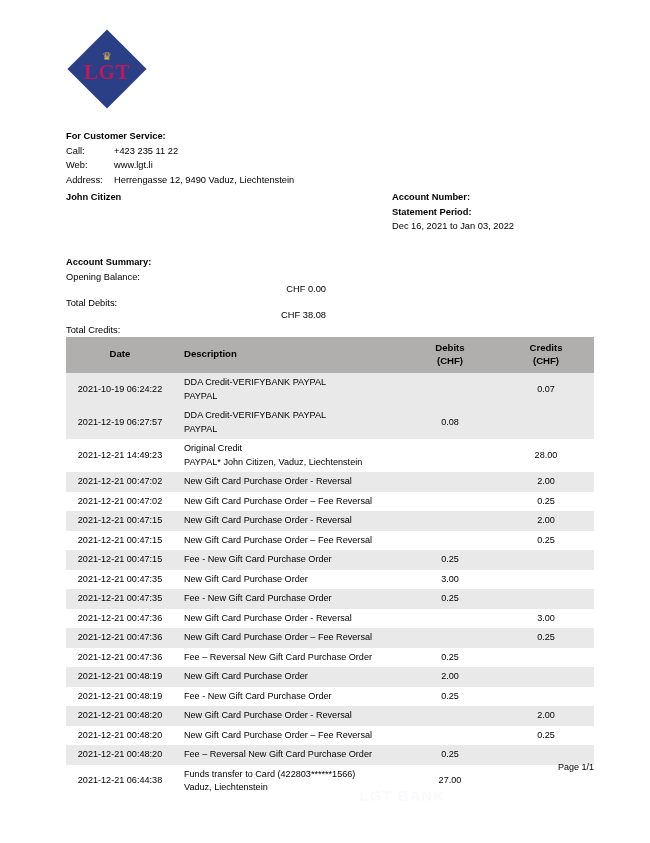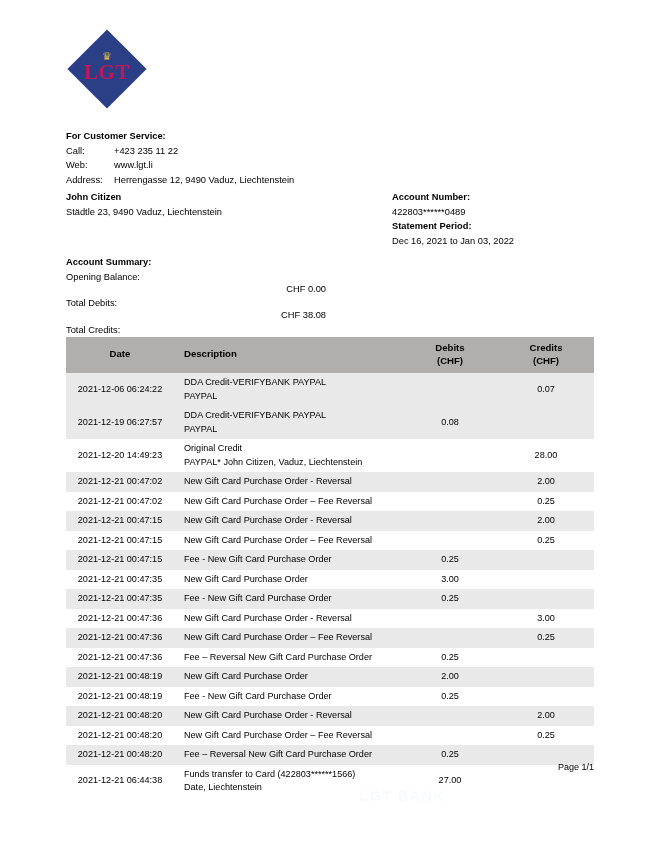--- a/index.html
+++ b/index.html
@@ -206,26 +206,24 @@
       <span>www.lgt.li</span>
     </div>
     <div class="row2">
       <span class="lbl-call">Address:</span>
       <span>Herrengasse 12, 9490 Vaduz, Liechtenstein</span>
     </div>
   </div>
 
   <div class="block" id="account-holder">
     <div class="bold">John Citizen</div>
-    <div>Städtle 23, 9490 Vaduz, Liechtenstein</div>
   </div>
 
   <div class="block" id="account-info">
     <div class="bold">Account Number:</div>
-    <div>422803******0489</div>
     <div class="bold">Statement Period:</div>
     <div>Dec 16, 2021 to Jan 03, 2022</div>
   </div>
 
   <div class="block" id="account-summary">
     <div class="bold">Account Summary:</div>
     <div id="summary-rows">
         <div class="sum-row">
           <span class="sum-label">Opening Balance:</span>
           <span class="sum-value">CHF 0.00</span>
@@ -261,39 +259,39 @@
           <span>(CHF)</span>
         </th>
         <th>
           <span>Credits</span><br>
           <span>(CHF)</span>
         </th>
       </tr>
     </thead>
     <tbody id="txn-body">
         <tr class="odd">
-          <td class="c-date">2021-12-06 06:24:22</td>
+          <td class="c-date">2021-10-19 06:24:22</td>
           <td class="c-desc">
             <span class="desc-line2">DDA Credit-VERIFYBANK PAYPAL</span>
             <span class="desc-line2">PAYPAL</span>
           </td>
           <td class="c-amt"></td>
           <td class="c-amt">0.07</td>
         </tr>
         <tr class="odd">
           <td class="c-date">2021-12-19 06:27:57</td>
           <td class="c-desc">
             <span class="desc-line2">DDA Credit-VERIFYBANK PAYPAL</span>
             <span class="desc-line2">PAYPAL</span>
           </td>
           <td class="c-amt">0.08</td>
           <td class="c-amt"></td>
         </tr>
         <tr class="even">
-          <td class="c-date">2021-12-20 14:49:23</td>
+          <td class="c-date">2021-12-21 14:49:23</td>
           <td class="c-desc">
             <span class="desc-line2">Original Credit</span>
             <span class="desc-line2">PAYPAL* John Citizen, Vaduz, Liechtenstein</span>
           </td>
           <td class="c-amt"></td>
           <td class="c-amt">28.00</td>
         </tr>
         <tr class="odd">
           <td class="c-date">2021-12-21 00:47:02</td>
           <td class="c-desc">
@@ -411,21 +409,21 @@
           <td class="c-desc">
             <span class="desc-line2">Fee – Reversal New Gift Card Purchase Order</span>
           </td>
           <td class="c-amt">0.25</td>
           <td class="c-amt"></td>
         </tr>
         <tr class="even">
           <td class="c-date">2021-12-21 06:44:38</td>
           <td class="c-desc">
             <span class="desc-line2">Funds transfer to Card (422803******1566)</span>
-            <span class="desc-line2">Date, Liechtenstein</span>
+            <span class="desc-line2">Vaduz, Liechtenstein</span>
           </td>
           <td class="c-amt">27.00</td>
           <td class="c-amt"></td>
         </tr>
       </tbody>
   </table>
 
   <div id="page-footer">Page 1/1</div>
   <div class="watermark">LGT BANK</div>
 

